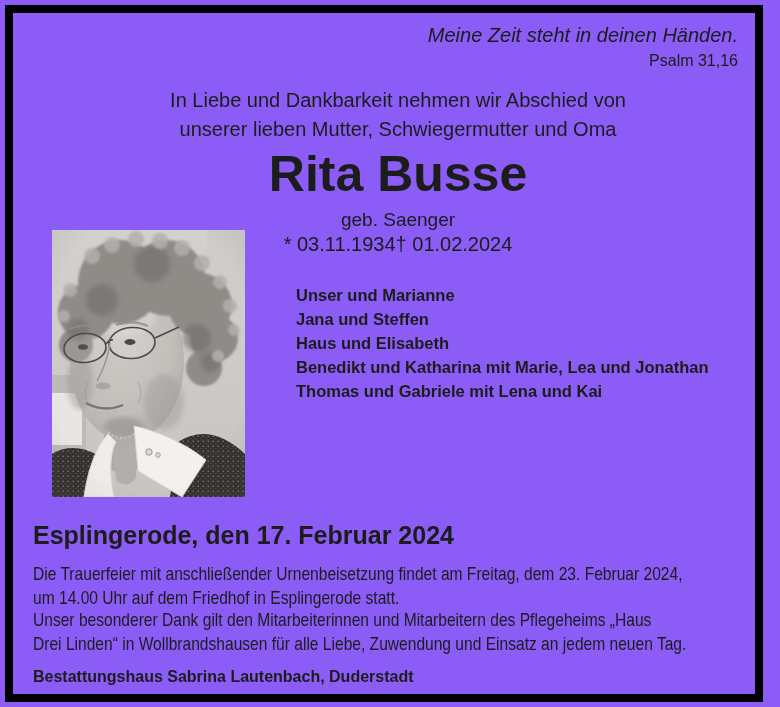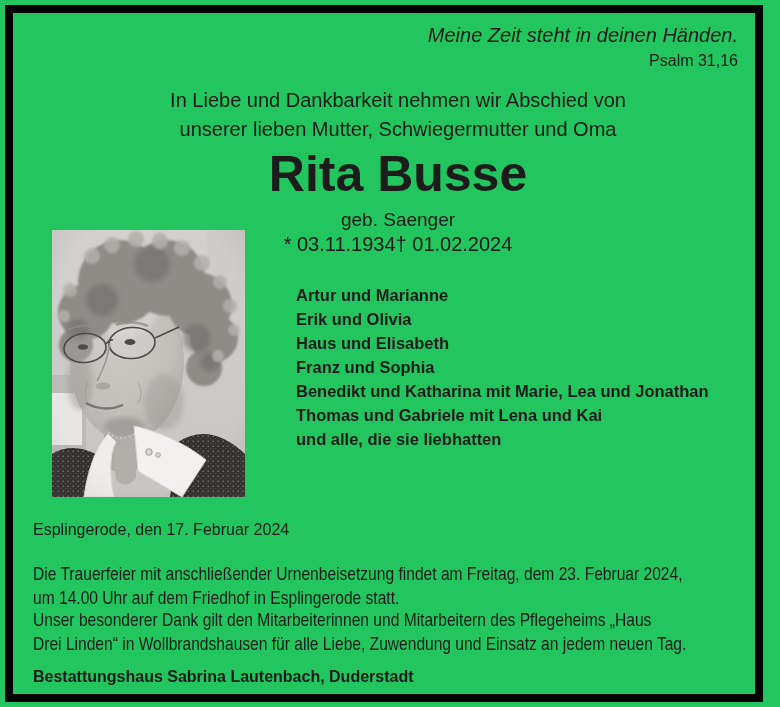--- a/index.html
+++ b/index.html
@@ -1,20 +1,20 @@
 <!DOCTYPE html>
 <html lang="de"><head>
 <meta charset="utf-8">
 <style>
   html, body { margin: 0; padding: 0; background: #ffffff; }
   .sheet {
     position: relative;
     width: 780px;
     height: 707px;
-    background: #22c55e;
+    background: #8b5cf6;
     font-family: "Liberation Sans", "DejaVu Sans", sans-serif;
     color: #1c1c1c;
     overflow: hidden;
   }
   .frame {
     position: absolute;
     left: 5px; top: 5px;
     width: 742px; height: 681px;
     border: 8px solid #000000;
     pointer-events: none;
@@ -54,22 +54,23 @@
     position: absolute;
     left: 296px; top: 283px;
     font-size: 16.5px;
     font-weight: bold;
     line-height: 24px;
     white-space: nowrap;
   }
   .place-date {
     position: absolute;
     left: 33px; top: 521px;
-    font-size: 16px;
-    white-space: nowrap;
+    font-size: 25px;
+    white-space: nowrap;
+    font-weight: bold;
   }
   .para {
     position: absolute;
     left: 33px;
     font-size: 19px;
     line-height: 23.5px;
   }
   .para .line {
     display: block;
     transform: scaleX(0.82);
@@ -211,27 +212,25 @@
       <path d="M82,196 C102,200 132,212 154,230 L130,267 L86,241 Z" fill="#f2f1ef" stroke="#d7d5d2" stroke-width="1"></path>
       <path d="M56,204 C46,214 36,237 32,267 L62,267 C57,245 58,222 64,212 Z" fill="#eeedeb" stroke="#dbd9d6" stroke-width="1"></path>
       <circle cx="97" cy="222" r="3.2" fill="#dcdad7" stroke="#9b9895" stroke-width="1"></circle>
       <circle cx="106" cy="225" r="2.4" fill="#d4d2cf" stroke="#a09d9a" stroke-width="0.8"></circle>
 
       <rect width="193" height="267" fill="url(#vinG)"></rect>
     </svg>
   </div>
 
   <div class="mourners">
-    <div>Artur und Marianne</div>
-    <div>Erik und Olivia</div>
+    <div>Unser und Marianne</div>
+    <div>Jana und Steffen</div>
     <div>Haus und Elisabeth</div>
-    <div>Franz und Sophia</div>
     <div>Benedikt und Katharina mit Marie, Lea und Jonathan</div>
     <div>Thomas und Gabriele mit Lena und Kai</div>
-    <div>und alle, die sie liebhatten</div>
   </div>
 
   <div class="place-date">Esplingerode, den 17. Februar 2024</div>
 
   <div class="para para-funeral">
     <span class="line">Die Trauerfeier mit anschließender Urnenbeisetzung findet am Freitag, dem 23. Februar 2024,</span>
     <span class="line">um 14.00 Uhr auf dem Friedhof in Esplingerode statt.</span>
   </div>
 
   <div class="para para-thanks">

